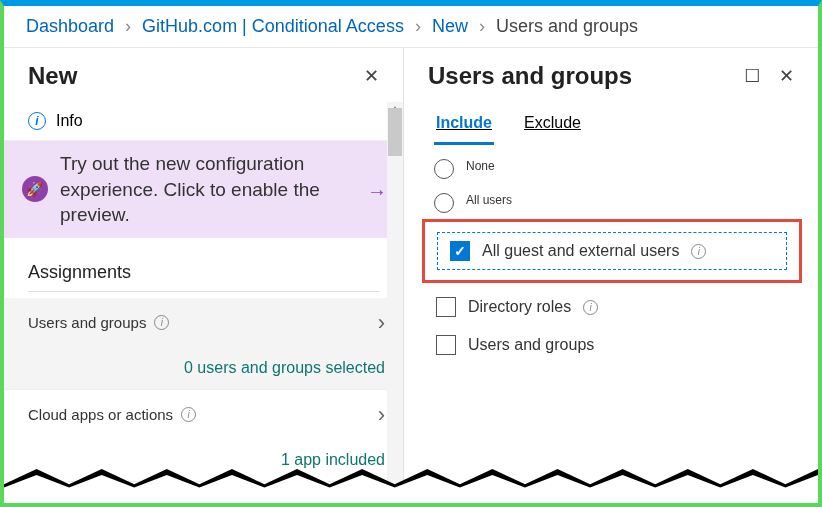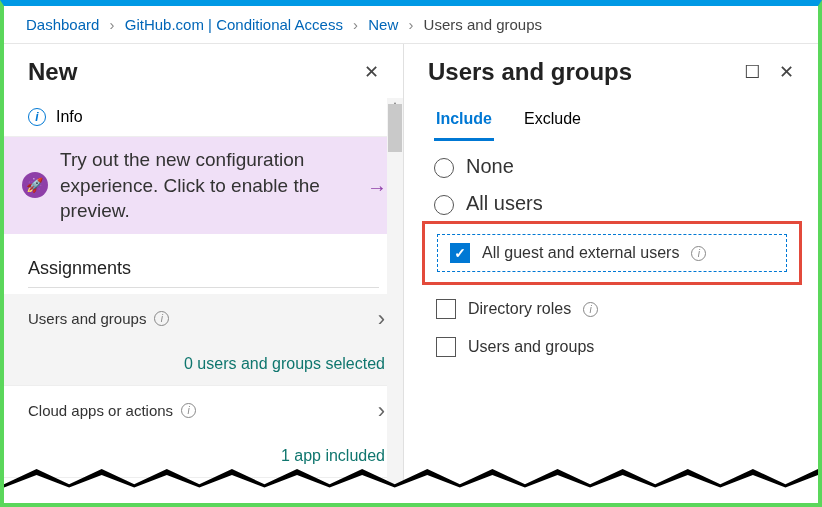--- a/index.html
+++ b/index.html
@@ -1,18 +1,18 @@
 <!DOCTYPE html>
 <html><head>
 <meta charset="utf-8">
 <style>
   * { box-sizing: border-box; font-family: "Segoe UI", Arial, sans-serif; }
   body { margin: 0; background: #fff; }
   .frame { width: 822px; height: 507px; border: 4px solid #5bd75b; border-top: 6px solid #0099e5; position: relative; overflow: hidden; box-shadow: 6px 6px 0 rgba(0,0,0,.25); }
-  .breadcrumb { padding: 10px 22px; font-size: 15px; color: #0066b8; border-bottom: 1px solid #e6e6e6; }
+  .breadcrumb { padding: 10px 22px; font-size: 18px; color: #0066b8; border-bottom: 1px solid #e6e6e6; }
   .breadcrumb .sep { color: #888; margin: 0 6px; }
   .breadcrumb .current { color: #444; }
   .panes { display: flex; height: calc(100% - 42px); }
   .left  { width: 400px; border-right: 1px solid #e0e0e0; display:flex; flex-direction:column; }
   .right { flex: 1; display:flex; flex-direction:column; padding-bottom:10px;}
   .pane-head { display:flex; align-items:center; justify-content:space-between; padding: 14px 24px 12px 24px; }
   .pane-head h2 { margin:0; font-size: 24px; font-weight:600; color:#222; }
   .pane-head .icons span { margin-left: 14px; color:#444; font-size:18px; cursor:pointer;}
   .left-body { position:relative; overflow:hidden; flex:1; }
   .scroll-gutter { position:absolute; right:0; top:0; bottom:0; width:16px; background:#f4f4f4; }
@@ -31,25 +31,25 @@
   .input .check { color:#2fa84f; font-size:18px;}
   .section-title { margin:24px 24px 6px 24px; font-size:18px; color:#222; border-bottom:1px solid #ddd; padding-bottom:8px;}
   .assign-item { padding:12px 18px 12px 24px; border-bottom:1px solid #eee;}
   .assign-item.sel { background:#f4f4f4; }
   .assign-item .row1 { display:flex; align-items:center; justify-content:space-between;}
   .assign-item .lbl { font-size:15px; color:#333; display:flex; align-items:center; gap:8px;}
   .assign-item .chev { font-size:22px; color:#666; }
   .assign-item .sub { font-size:16px; color:#0f766e; margin-top:23px;text-align:right;}
   .mini-info { width:15px;height:15px;border:1.3px solid #888;border-radius:50%; color:#888; font-size:10px; display:inline-flex;align-items:center;justify-content:center; font-style:italic;}
   
-  .tabs { display:flex; gap:28px; padding: 6px 30px 0 30px; }
+  .tabs { display:flex; gap:28px; padding: 6px 30px 0 30px; text-decoration: underline; }
   .tab { font-size:16px; color:#000000; padding:6px 2px 10px 2px; cursor:pointer;}
   .tab.active { color:#0078d4; font-weight:600; border-bottom:3px solid #0078d4;}
   .opts { padding: 14px 30px 6px 30px; display:flex; flex-direction:column; gap:14px;}
-  .opt { display:flex; align-items:flex-end; gap:12px; font-size:20px; color:#333;}
+  .opt { display:flex; align-items:flex-start; gap:12px; font-size:12px; color:#333;}
   .radio { width:20px;height:20px;border:1.6px solid #555;border-radius:50%; display:inline-flex; align-items:center; justify-content:center;}
   .radio.sel { border-color:#0078d4;}
   .radio.sel::after { content:""; width:10px;height:10px;border-radius:50%; background:#0078d4;}
   .sub-opts { margin: 4px 20px 0 22px; padding:10px 10px; display:flex; flex-direction:column; gap:18px;text-align:right;}
   .cbx-row { display:flex; align-items:center; gap:12px; font-size:16px; color:#333;}
   .cbx { width:20px;height:20px;border:1.6px solid #555; display:inline-flex;align-items:center;justify-content:center; color:#fff;}
   .cbx.on { background:#0078d4; border-color:#0078d4;}
   .cbx.on::after { content:"✓"; font-size:14px; font-weight:700;}
   .hl { border:3px solid #e34a3b; padding:10px 12px; margin: 0 16px 0 18px;}
   .hl .inner { border:1.5px dashed #0078d4; padding:8px 12px; display:flex; align-items:center; gap:12px;}

